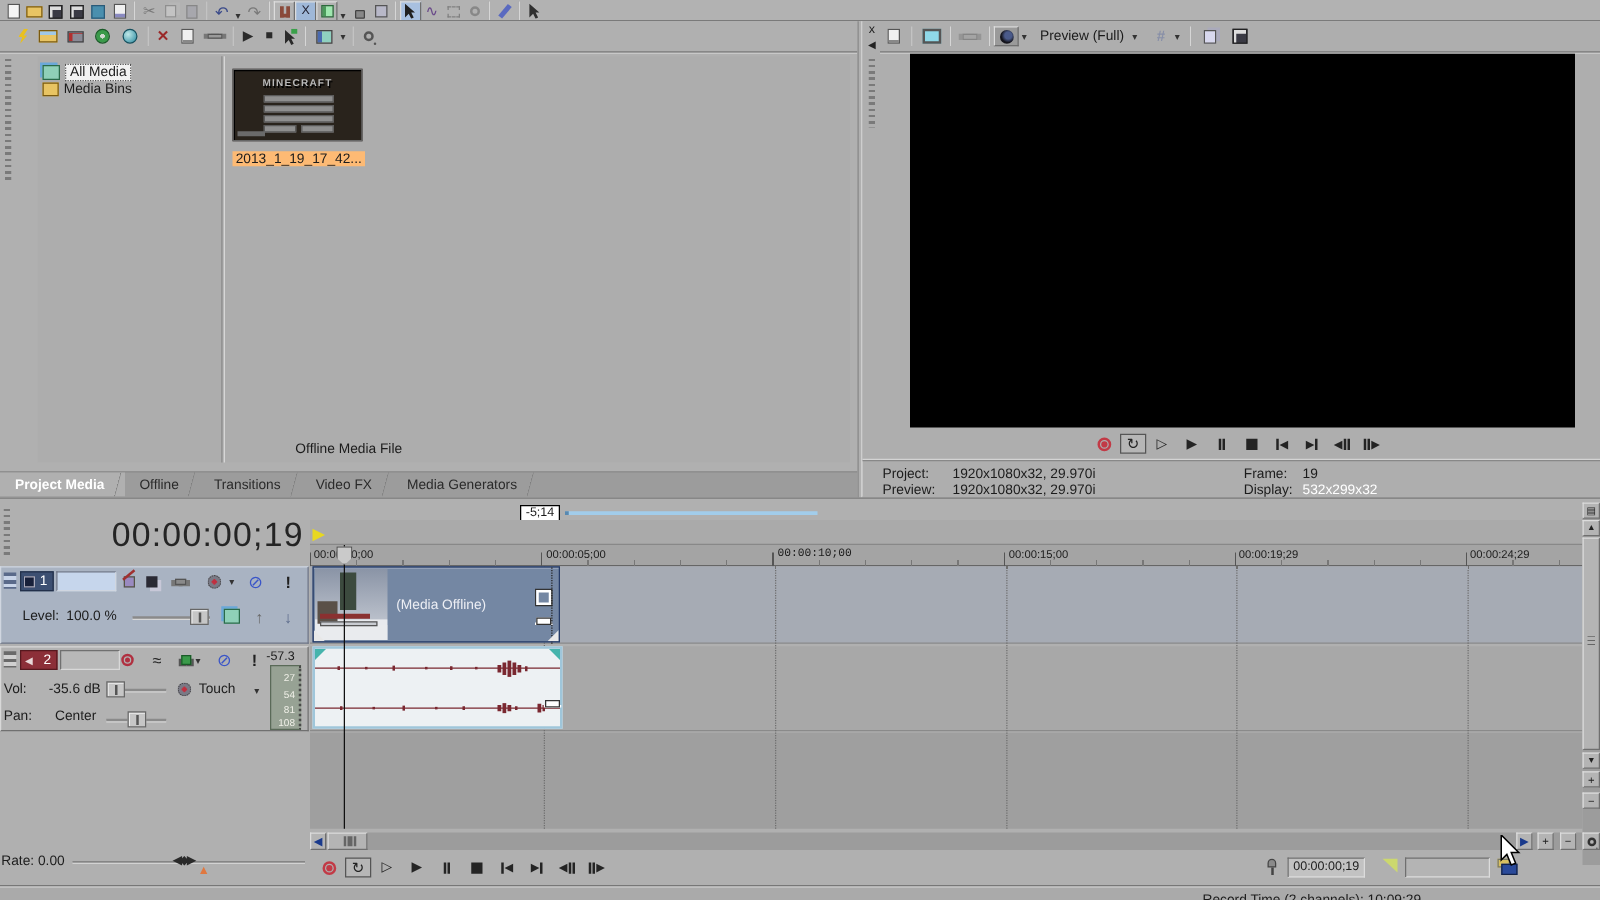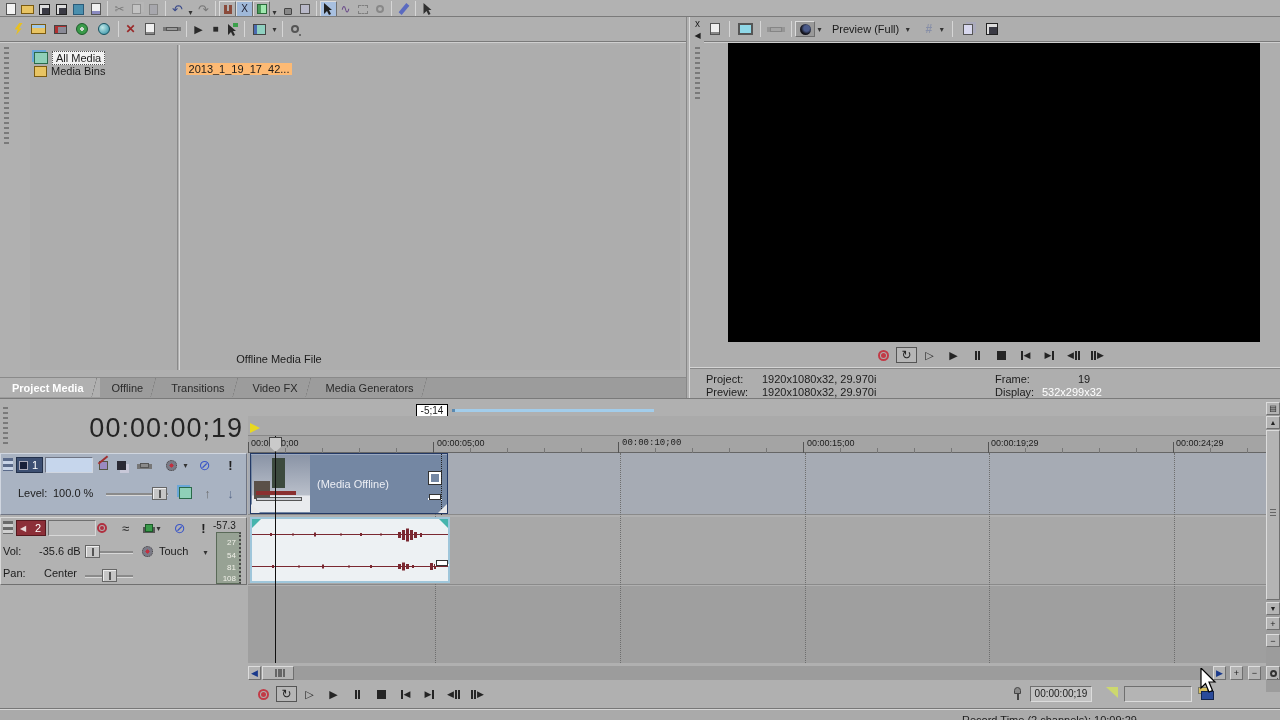--- a/index.html
+++ b/index.html
@@ -185,20 +185,29 @@
         <span style="background:#f2f2f2;padding:0 3px;border:1px dotted #555;">All Media</span>
       </div>
       <div class="abs" style="left:4px;top:20px;display:flex;align-items:center;gap:4px;">
         <span style="width:13px;height:11px;background:#e8c463;border:1px solid #7a5a10;display:inline-block;"></span>
         <span>Media Bins</span>
       </div>
     </div>
 
     <div class="abs" style="left:179px;top:28px;width:501px;height:325px;background:#adadad;border-left:1px solid #d6d6d6;">
       <div class="abs" style="left:6px;top:10px;width:106px;">
+        <div style="width:104px;height:58px;background:#29231c;border:1px solid #666;box-shadow:inset 1px 1px 0 #000;position:relative;overflow:hidden;">
+          <div style="position:absolute;left:50%;top:6px;transform:translateX(-50%);color:#b9b9b9;font-size:8px;font-weight:bold;letter-spacing:1px;text-shadow:1px 1px 0 #000;">MINECRAFT</div>
+          <div style="position:absolute;left:24px;top:20px;width:56px;height:6px;background:#8f8f8f;border:1px solid #5a5a5a;"></div>
+          <div style="position:absolute;left:24px;top:28px;width:56px;height:6px;background:#8f8f8f;border:1px solid #5a5a5a;"></div>
+          <div style="position:absolute;left:24px;top:36px;width:56px;height:6px;background:#8f8f8f;border:1px solid #5a5a5a;"></div>
+          <div style="position:absolute;left:24px;top:44px;width:26px;height:6px;background:#8f8f8f;border:1px solid #5a5a5a;"></div>
+          <div style="position:absolute;left:54px;top:44px;width:26px;height:6px;background:#8f8f8f;border:1px solid #5a5a5a;"></div>
+          <div style="position:absolute;left:3px;bottom:3px;width:22px;height:4px;background:#6a6a6a;"></div>
+        </div>
         <div style="text-align:center;margin-top:8px;background:#fdba74;">2013_1_19_17_42...</div>
       </div>
     </div>
 
     <div class="abs" style="left:179px;top:336px;width:200px;text-align:center;">Offline Media File</div>
 
     <div class="abs" style="left:0;top:360px;width:686px;height:21px;background:#9c9c9c;display:flex;border-top:1px solid #8a8a8a;">
       <div class="tab active">
           <span>Project Media</span>
         </div>
@@ -296,21 +305,21 @@
           <span class="tri sm">▶</span>
         </span>
     </div>
 
     <div class="abs" style="left:0;top:351px;width:590px;height:30px;border-top:1px solid #888;box-shadow:0 -1px 0 #d4d4d4;">
       <span class="abs" style="left:16px;top:4px;">Project:</span>
       <span class="abs" style="left:72px;top:4px;">1920x1080x32, 29.970i</span>
       <span class="abs" style="left:16px;top:17px;">Preview:</span>
       <span class="abs" style="left:72px;top:17px;">1920x1080x32, 29.970i</span>
       <span class="abs" style="left:305px;top:4px;">Frame:</span>
-      <span class="abs" style="left:352px;top:4px;margin-left:36px;">19</span>
+      <span class="abs" style="left:352px;top:4px;">19</span>
       <span class="abs" style="left:305px;top:17px;">Display:</span>
       <span class="abs" style="left:352px;top:17px;color:#fff;">532x299x32</span>
     </div>
   </div>
 
   <div class="abs" style="left:0;top:398px;width:1280px;height:310px;background:#b0b0b0;border-top:1px solid #7a7a7a;">
 
     <div class="abs" style="left:416px;top:5px;width:32px;height:13px;background:#fff;border:1px solid #000;font-size:10px;text-align:center;line-height:12px;"><span>-5;14</span></div>
     <div class="abs" style="left:452px;top:10px;width:202px;height:3px;background:#a2cdeb;border-left:3px solid #5a89b0;"></div>
 
@@ -389,20 +398,26 @@
         </div>
 
       <div class="abs" style="left:215px;top:14px;width:25px;height:52px;background:#97a294;border:1px solid #5a6a58;border-right:2px dotted #4a4a4a;">
         <span class="meter-num" style="top:6px;">27</span>
         <span class="meter-num" style="top:19px;">54</span>
         <span class="meter-num" style="top:31px;">81</span>
         <span class="meter-num" style="top:42px;">108</span>
       </div>
     </div>
 
+    <div class="abs" style="left:0;top:280px;width:247px;height:26px;">
+      <span class="abs" style="left:1px;top:4px;"><span>Rate:</span> <span>0.00</span></span>
+      <div class="abs" style="left:58px;top:10px;width:186px;height:1px;background:#777;box-shadow:0 1px 0 #ddd;"></div>
+      <span class="abs" style="left:138px;top:3px;font-size:10px;letter-spacing:-2px;color:#2a2a2a;">◀◆▶</span>
+      <span class="abs" style="left:158px;top:12px;color:#e07840;font-size:10px;">▲</span>
+    </div>
 
     <div class="abs" style="left:248px;top:0;width:1018px;height:306px;">
 
       <div class="abs" style="left:0;top:17px;width:1018px;height:20px;background:#aaaaaa;border-bottom:1px solid #888;"></div>
       <div class="abs" style="left:2px;top:24px;width:0;height:0;border-left:10px solid #e8d820;border-top:5px solid transparent;border-bottom:5px solid transparent;"></div>
       <div class="abs" style="left:0;top:37px;width:1018px;height:17px;background:#a4a4a4;border-bottom:1px solid #666;">
         <div class="abs" style="left:0;top:12px;width:1018px;height:5px;background:repeating-linear-gradient(90deg,#777 0 1px,transparent 1px 37px);"></div>
         <div class="abs" style="left:0;top:6px;width:1018px;height:11px;background:repeating-linear-gradient(90deg,#555 0 1px,transparent 1px 185px);"></div>
         <span class="abs" style="left:3px;top:2px;font-size:9px;">00:00:00;00</span>
         <span class="abs" style="left:189px;top:2px;font-size:9px;">00:00:05;00</span>

